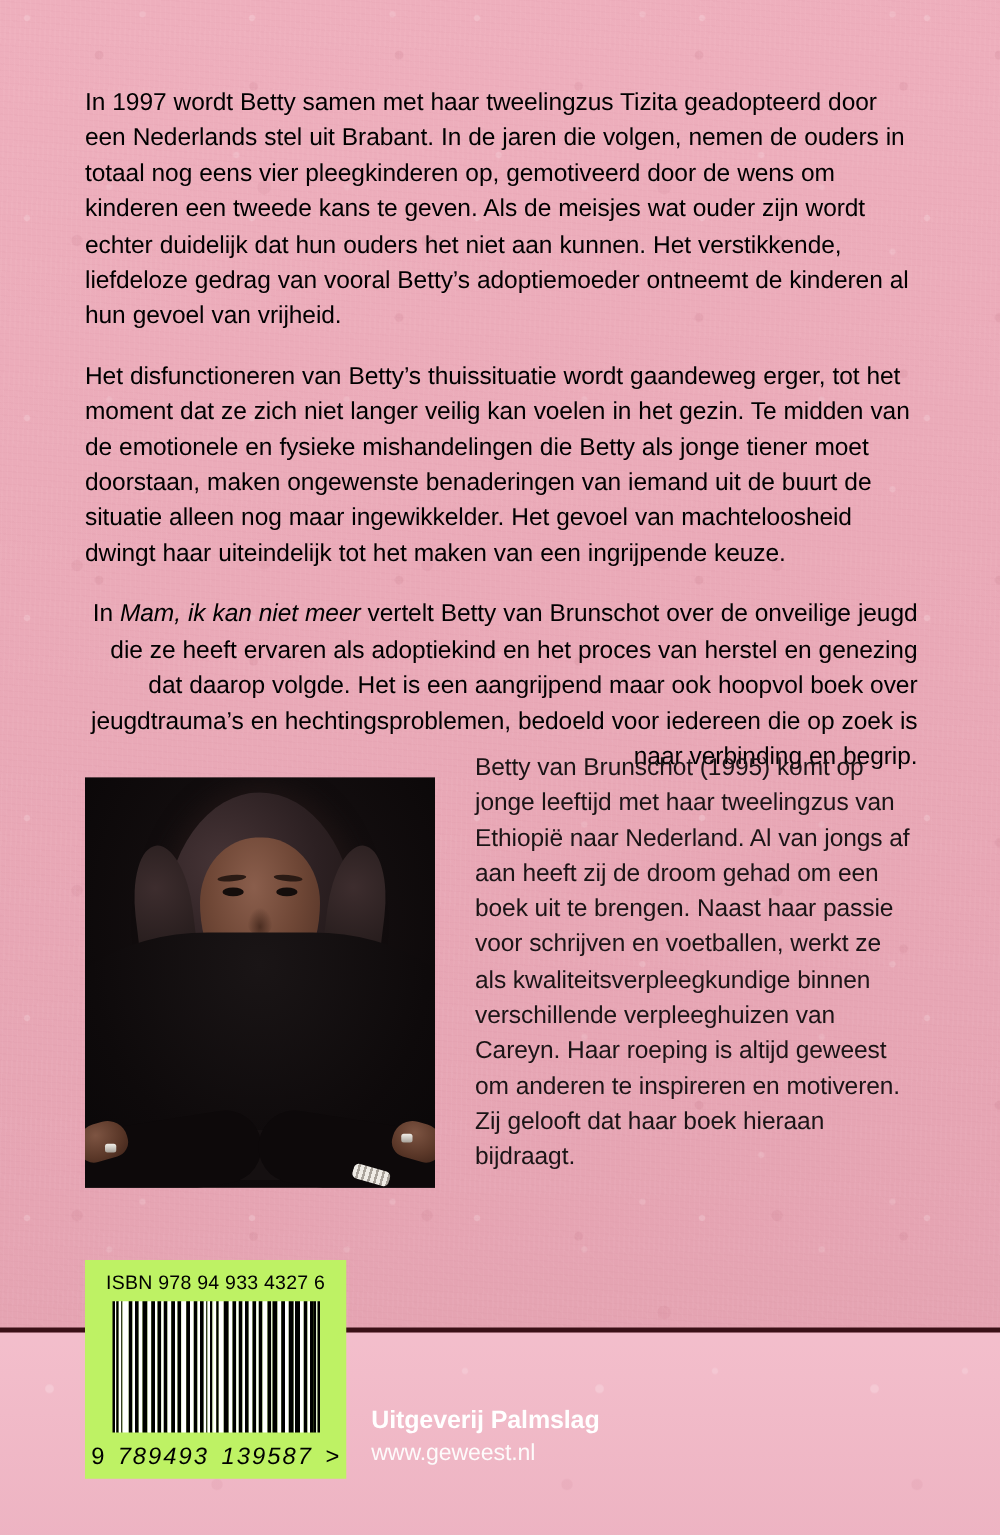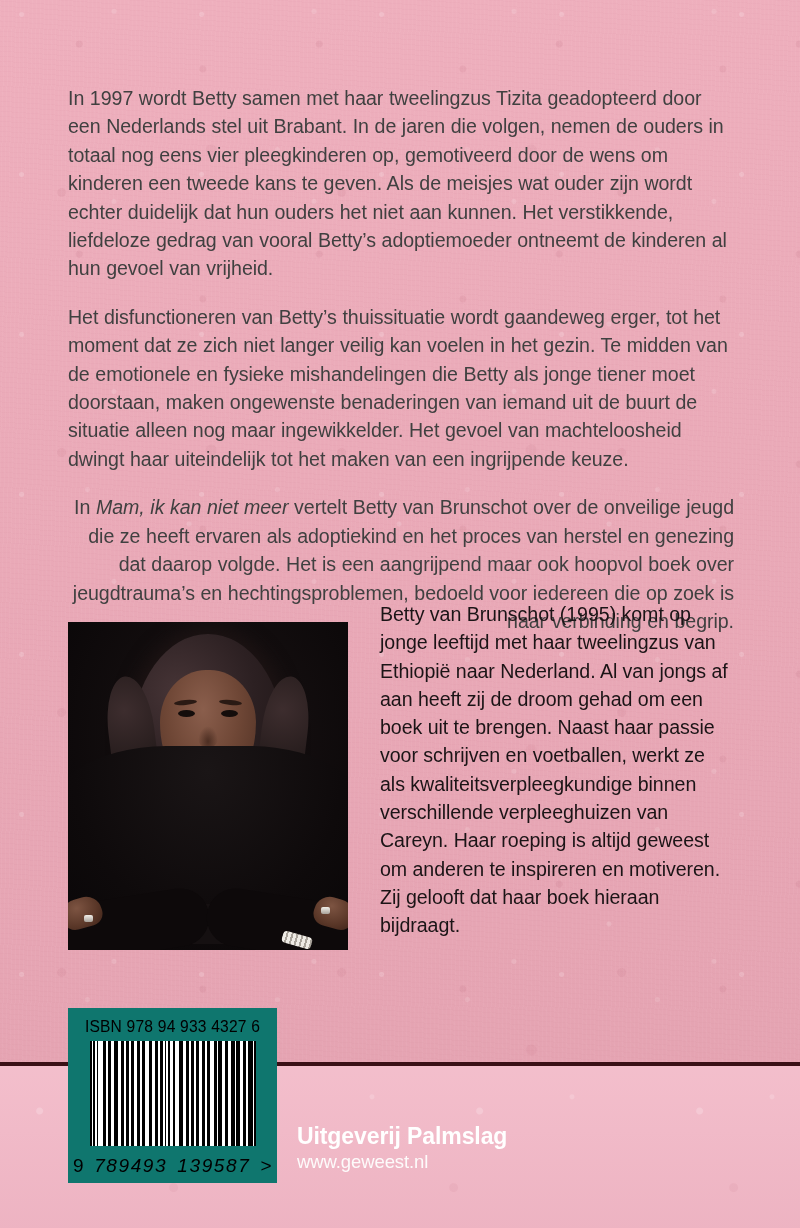--- a/index.html
+++ b/index.html
@@ -69,23 +69,23 @@
     left: 0; top: 1062px;
     width: 800px;
     height: 4px;
     background: #3a1016;
   }
 
   
   .blurb {
     position: absolute;
     left: 68px;
-    top: 84px;
+    top: 68px;
     width: 666px;
-    color: #404040;
+    color: #000000;
     font-size: 19.6px;
     line-height: 28.4px;
     letter-spacing: -0.05px;
     word-spacing: 0.2px;
   }
   .blurb p {
     margin: 0 0 20px 0;
   }
   .blurb p:last-child { margin-bottom: 0; text-align: right; }
   .blurb em { font-style: italic; }
@@ -240,21 +240,21 @@
     letter-spacing: -0.05px;
   }
 
   
   .barcode-box {
     position: absolute;
     left: 68px;
     top: 1008px;
     width: 209px;
     height: 175px;
-    background: #0f766e;
+    background: #bef264;
   }
   .isbn-text {
     position: absolute;
     left: 0; top: 10px;
     width: 209px;
     text-align: center;
     font-size: 15.6px;
     letter-spacing: 0.2px;
     color: #000;
     white-space: nowrap;
@@ -285,21 +285,21 @@
   .ean-row .mid { letter-spacing: 1.6px; font-style: italic; }
 
   
   .publisher {
     position: absolute;
     left: 297px;
     top: 1124px;
     color: #ffffff;
   }
   .pub-name {
-    font-size: 23px;
+    font-size: 20px;
     font-weight: bold;
     letter-spacing: -0.1px;
     line-height: 25px;
   }
   .pub-url {
     font-size: 18.5px;
     letter-spacing: -0.1px;
     line-height: 25px;
     color: #fdfbfb;
   }

